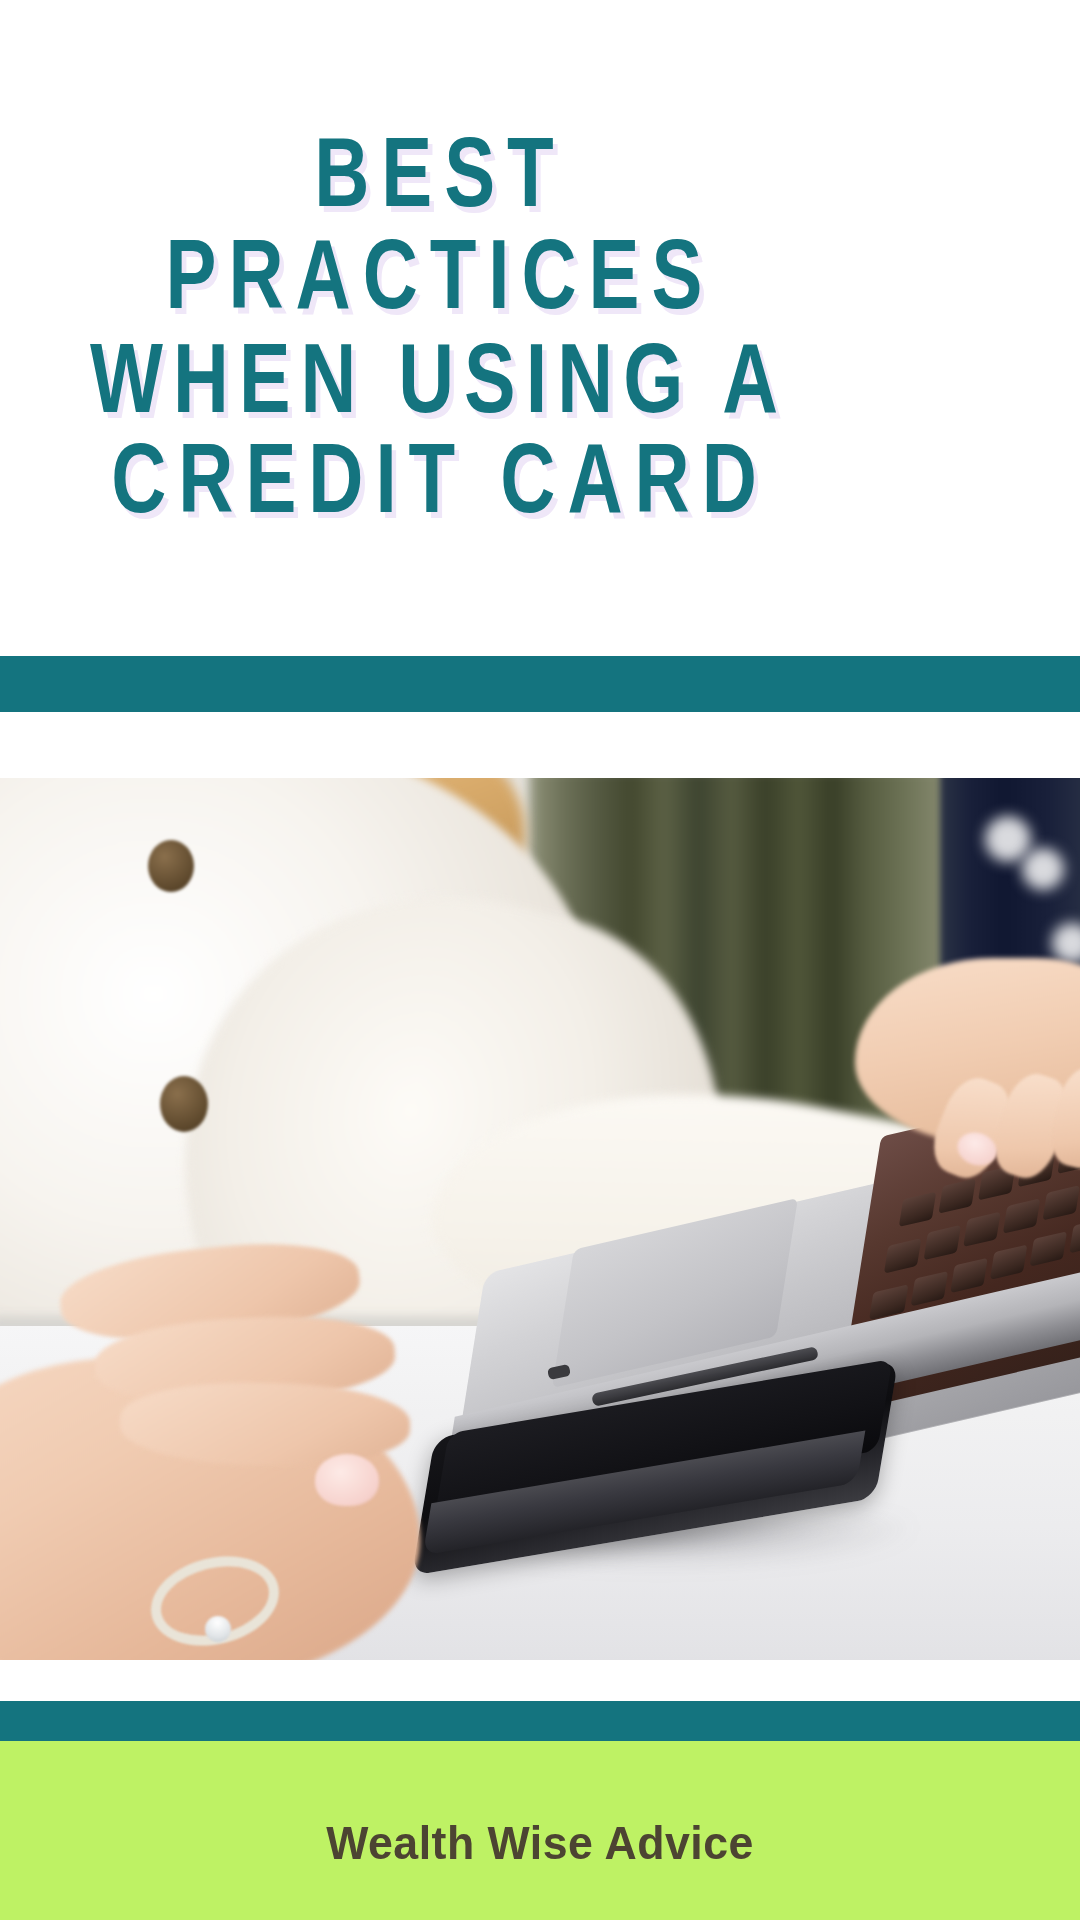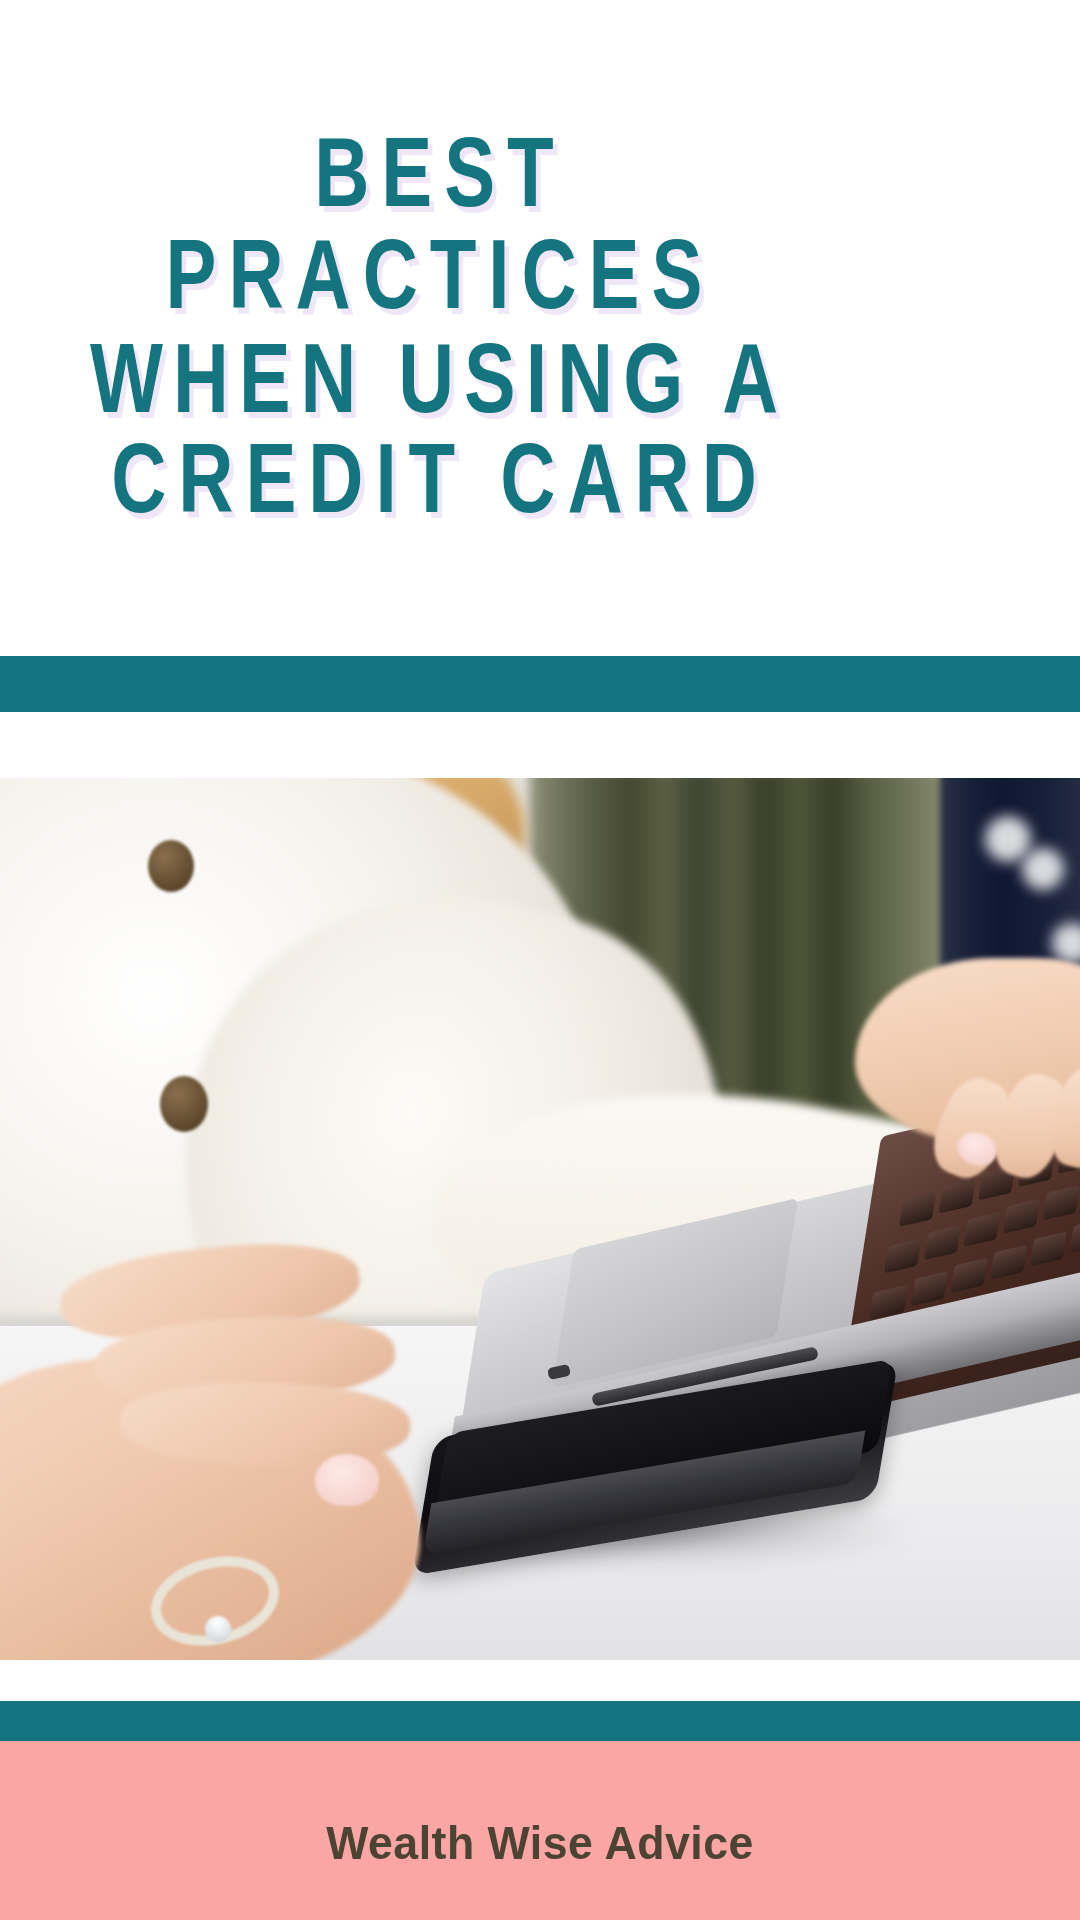--- a/index.html
+++ b/index.html
@@ -315,21 +315,21 @@
   
   .footer {
     position: absolute;
     left: 0;
     top: 1741px;
     width: 1080px;
     height: 179px;
     display: flex;
     align-items: center;
     justify-content: center;
-    background: #fca5a5;
+    background: #bef264;
     text-align: right;
   }
   .footer-text {
     color: #4C4432;
     font-family: "Liberation Sans", sans-serif;
     font-weight: 700;
     font-size: 47px;
     letter-spacing: 0.5px;
     transform: scaleX(0.95);
     margin-top: 24px;

